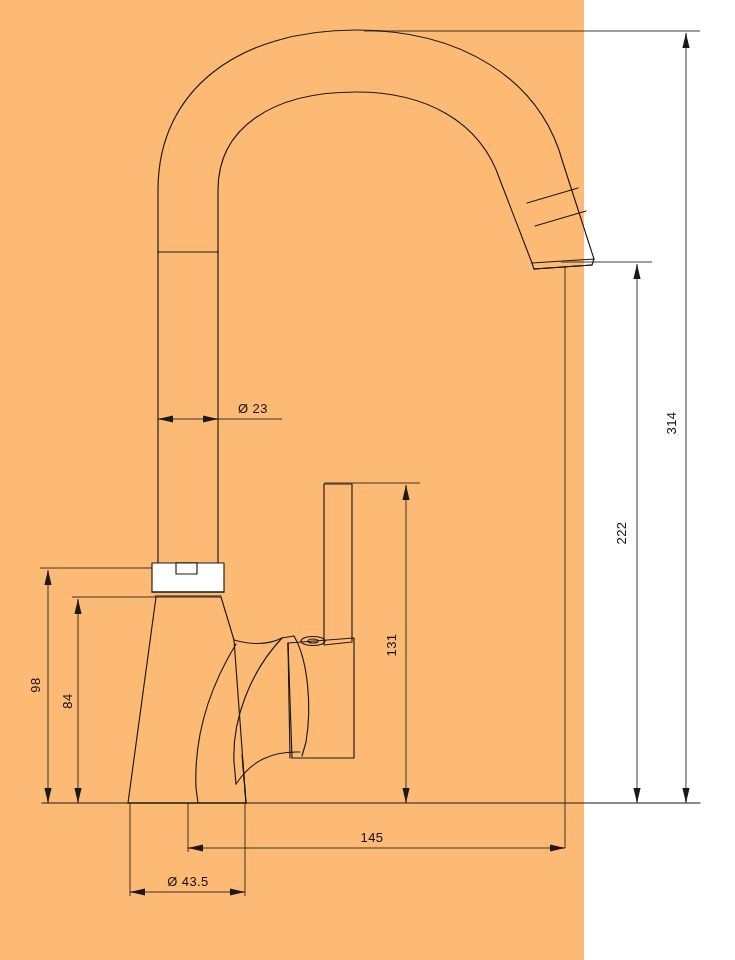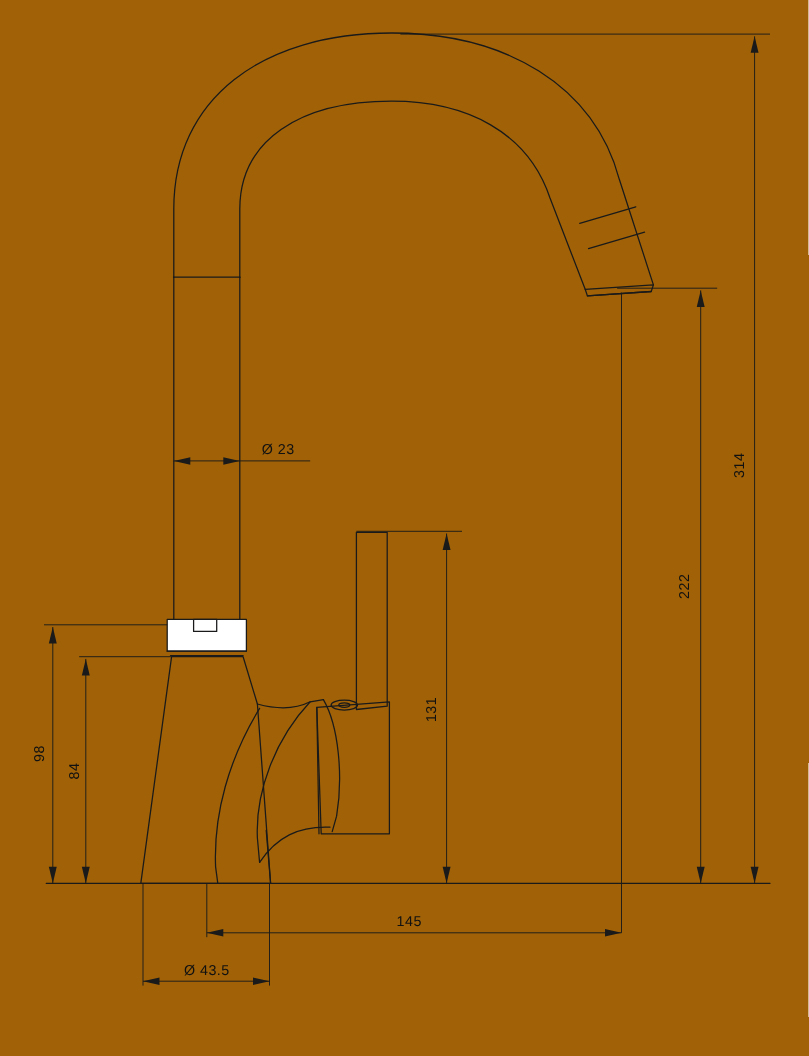--- a/index.html
+++ b/index.html
@@ -8,23 +8,23 @@
     background: #ffffff;
   }
   body {
     width: 735px;
     height: 960px;
     font-family: "Liberation Sans", sans-serif;
     overflow: hidden;
   }
   #drawing-root {
     position: relative;
-    width: 735px;
+    width: 584px;
     height: 960px;
-    background: #a16207;
+    background: #fdba74;
   }
   svg#tech-drawing {
     display: block;
     width: 735px;
     height: 960px;
   }
   .part-line {
     fill: none;
     stroke: #1a1a1a;
     stroke-width: 1.15;

